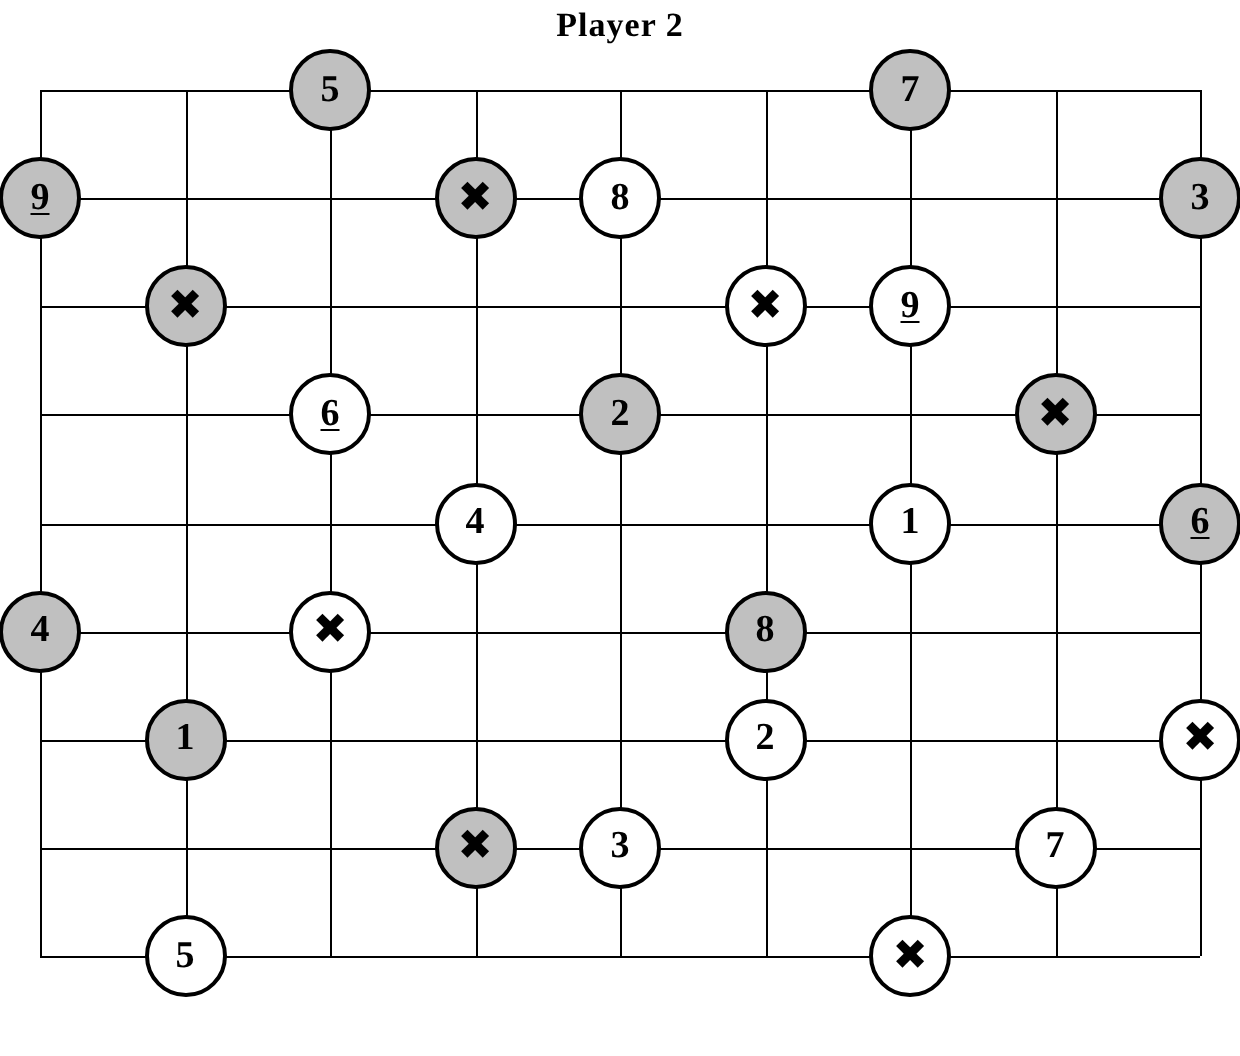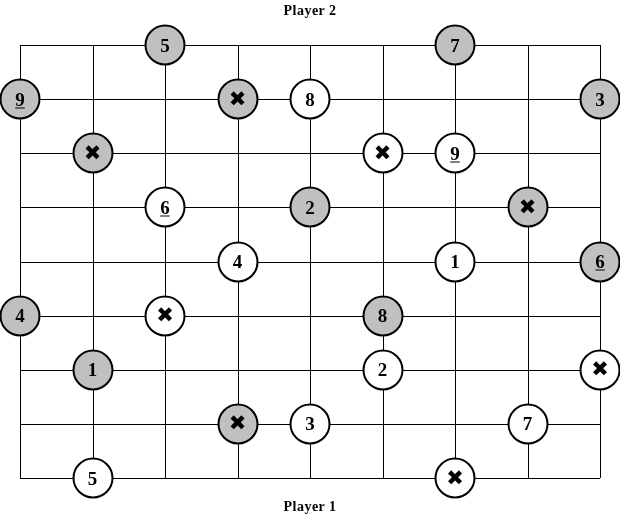--- a/index.html
+++ b/index.html
@@ -14,21 +14,21 @@
     background: var(--bg, #ffffff);
     font-family: "Liberation Serif", serif;
     overflow: hidden;
   }
   .player-label {
     position: absolute;
     left: 0;
     width: 100%;
     text-align: center;
     font-weight: bold;
-    font-size: 14px;
+    font-size: 17px;
     color: #000000;
     letter-spacing: 0.5px;
   }
   .player-label.top { top: 3px; }
   .player-label.bottom { top: 499px; }
   .board {
     position: absolute;
     left: 20px;
     top: 45px;
     width: 580px;
@@ -166,14 +166,13 @@
         <span class="sym">7</span>
       </div>
       <div class="piece white" style="left: 12.5%; top: 100%;">
         <span class="sym">5</span>
       </div>
       <div class="piece white x" style="left: 75%; top: 100%;">
         <span class="sym">✖</span>
       </div>
     </div>
 
-  <div class="player-label bottom">Player 1</div>
 </div>
 
 </body></html>

